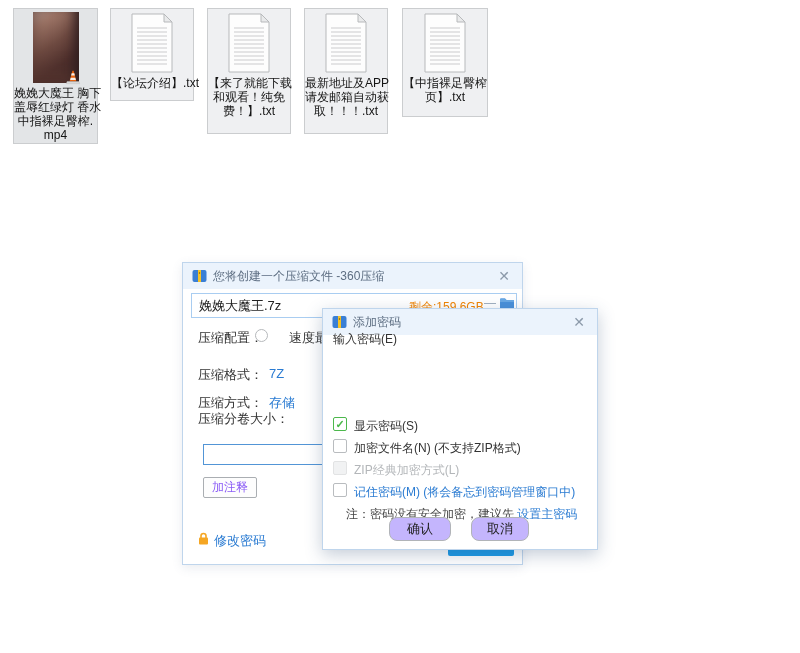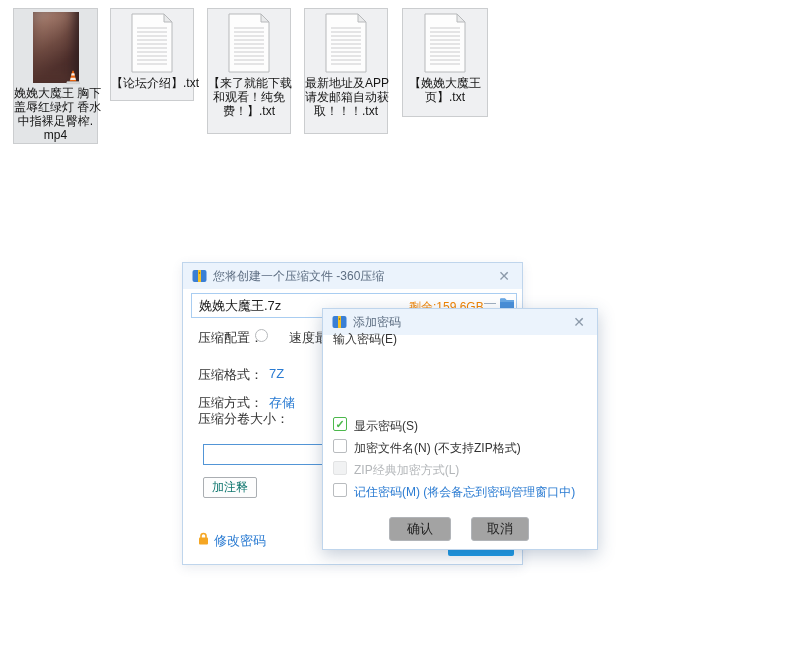--- a/index.html
+++ b/index.html
@@ -69,21 +69,21 @@
   .radio {
     width:13px; height:13px; border:1px solid #b6b9bc; border-radius:50%; background:#fff;
   }
   #cd-volume-input {
     left:20px; top:181px; width:240px; height:21px;
     border:1px solid #5295d6; background:#fff;
   }
   #cd-comment-btn {
     left:20px; top:214px; width:54px; height:21px;
     border:1px solid #aaaeb2; background:#fdfdfd; border-radius:2px;
-    font-size:12px; color:#0f766e; line-height:19px; text-align:center;
+    font-size:12px; color:#8b5cf6; line-height:19px; text-align:center;
   }
   #cd-lock { left:14px; top:269px; width:13px; height:13px; }
   #cd-modify-pw { left:31px; top:269px; font-size:13px; }
   #cd-blue-btn {
     left:265px; top:271px; width:66px; height:22px;
     background:#1a9ae6; border-radius:2px;
   }
 
   
   #pd-input-label { left:10px; top:22px; font-size:12px; color:#333; }
@@ -104,21 +104,21 @@
   .cb-box.checked { border-color:#4cb84c; color:#4cb84c; }
   .cb-box.checked::after { content:"✓"; font-weight:bold; }
   .cb-box.disabled { background:#f1f2f3; border-color:#e2e3e4; }
   .cb-label { position:absolute; left:21px; top:1px; font-size:12px; color:#333; white-space:nowrap; }
   .cb-label.gray { color:#b3b6b9; }
   .cb-label.blue { color:#2a7bd2; }
   #pd-cb1 { top:108px; } #pd-cb2 { top:130px; } #pd-cb3 { top:152px; } #pd-cb4 { top:174px; }
   #pd-note { left:23px; top:197px; font-size:12px; color:#444; white-space:nowrap; }
   .dlg-btn {
     position:absolute; top:208px; height:24px;
-    border:1px solid #b1b4b8; background:#a3a3a3; border-radius:3px;
+    border:1px solid #b1b4b8; background:#c4b5fd; border-radius:8px;
     font-size:13px; color:#222; text-align:center; line-height:22px;
   }
   #pd-confirm { left:66px; width:62px; }
   #pd-cancel  { left:148px; width:58px; }
 </style>
 </head>
 <body>
 
 <div class="tile" id="tile-video">
   <div class="thumb">
@@ -209,21 +209,21 @@
       <line x1="10" y1="23" x2="40" y2="23"></line>
         <line x1="10" y1="27" x2="40" y2="27"></line>
       <line x1="10" y1="31" x2="40" y2="31"></line>
         <line x1="10" y1="35" x2="40" y2="35"></line>
       <line x1="10" y1="39" x2="40" y2="39"></line>
         <line x1="10" y1="43" x2="40" y2="43"></line>
       <line x1="10" y1="47" x2="40" y2="47"></line>
         <line x1="10" y1="51" x2="40" y2="51"></line>
     </g>
   </svg>
-  <div class="label-line">【娩娩大魔王</div>
+  <div class="label-line">【中指裸足臀榨</div>
   <div class="label-line">页】.txt</div>
 </div>
 
 <div class="dialog" id="compress-dialog">
   <div class="titlebar">
     <svg class="app-ico" viewBox="0 0 15 14">
       <rect x="0.5" y="1" width="14" height="12" rx="2" fill="#3a7fd5"></rect>
       <rect x="6" y="1" width="3" height="12" fill="#f7c325"></rect>
       <rect x="6.9" y="3" width="1.2" height="2" fill="#a97d0a"></rect>
     </svg>
@@ -286,16 +286,19 @@
   </div>
   <div class="cb-row" id="pd-cb3">
     <span class="cb-box disabled"></span>
     <span class="cb-label gray">ZIP经典加密方式(L)</span>
   </div>
   <div class="cb-row" id="pd-cb4">
     <span class="cb-box"></span>
     <span class="cb-label blue">记住密码(M) (将会备忘到密码管理窗口中)</span>
   </div>
 
+  <div class="abs" id="pd-note">
+    <span>注：密码没有安全加密，建议先 </span><span class="link">设置主密码</span>
+  </div>
 
   <div class="dlg-btn" id="pd-confirm">确认</div>
   <div class="dlg-btn" id="pd-cancel">取消</div>
 </div>
 
 </body></html>

